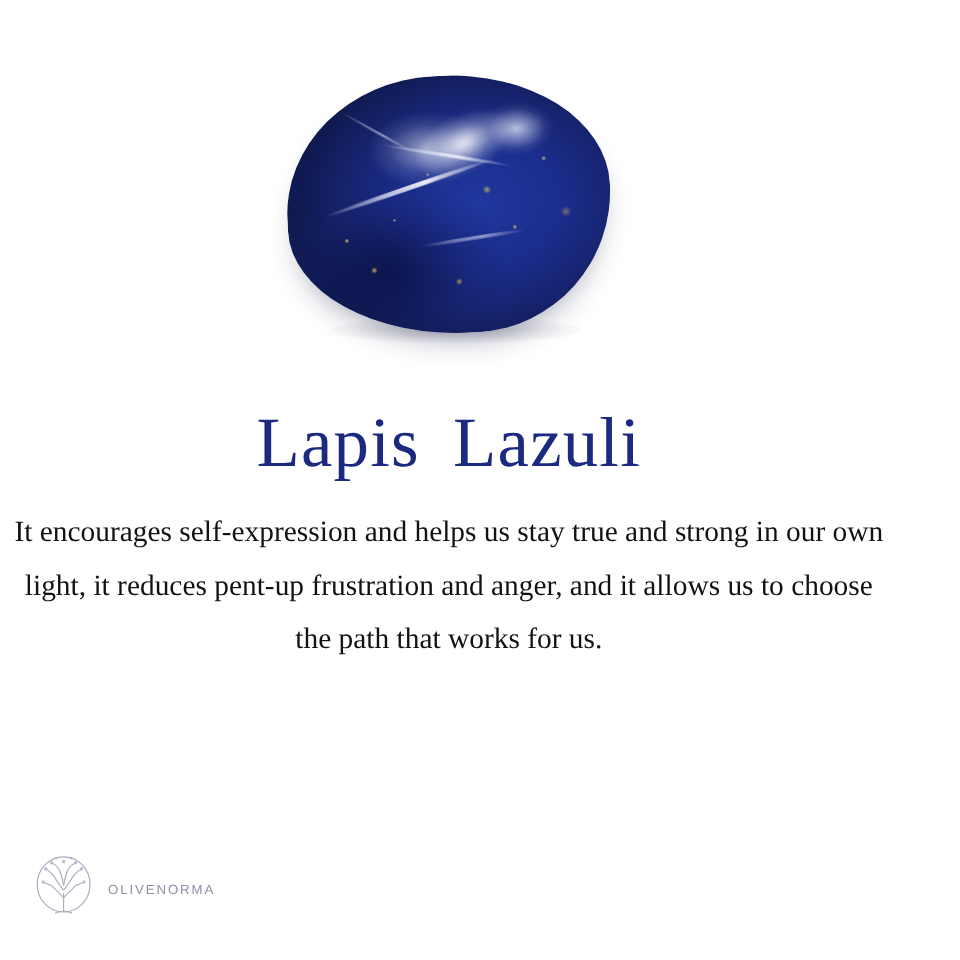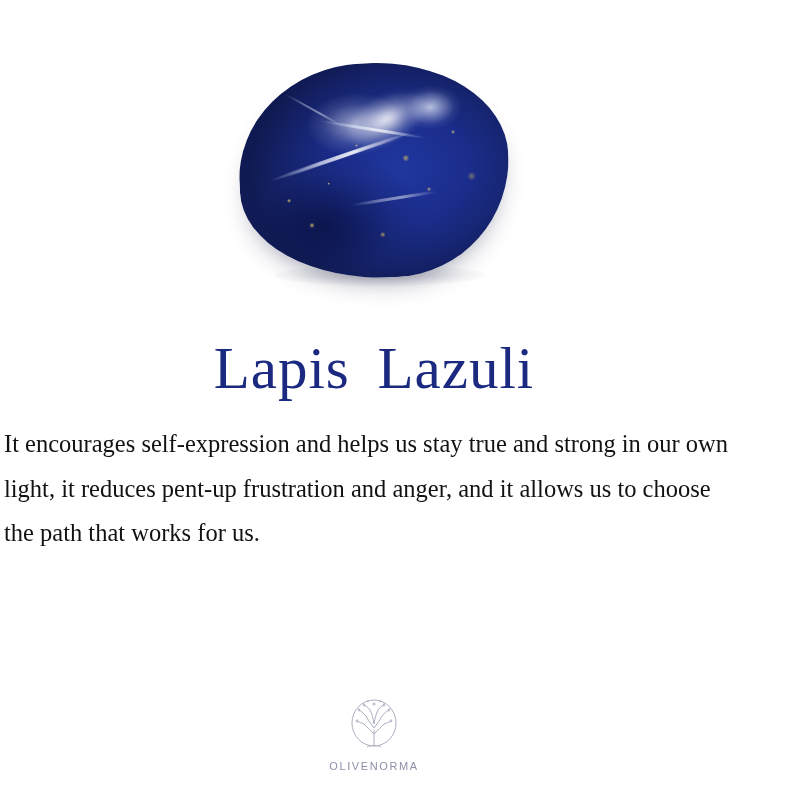--- a/index.html
+++ b/index.html
@@ -121,32 +121,33 @@
   }
   .subtitle .sep {
     color: #23317f;
     padding: 0 6px;
   }
   .description {
     font-family: "Liberation Serif", serif;
     font-size: 24.5px;
     color: #121212;
     line-height: 1.82;
+    text-align: center;
     width: 740px;
     margin-top: 22px;
   }
 
   
   .logo-area {
     position: absolute;
     bottom: 28px;
     left: 0;
     right: 0;
     display: flex;
-    flex-direction: column;
+    flex-direction: row;
     align-items: center;
   }
   .logo-mark {
     width: 74px;
     height: 62px;
     opacity: 0.72;
   }
   .logo-text {
     font-family: "Liberation Sans", sans-serif;
     font-size: 11px;

